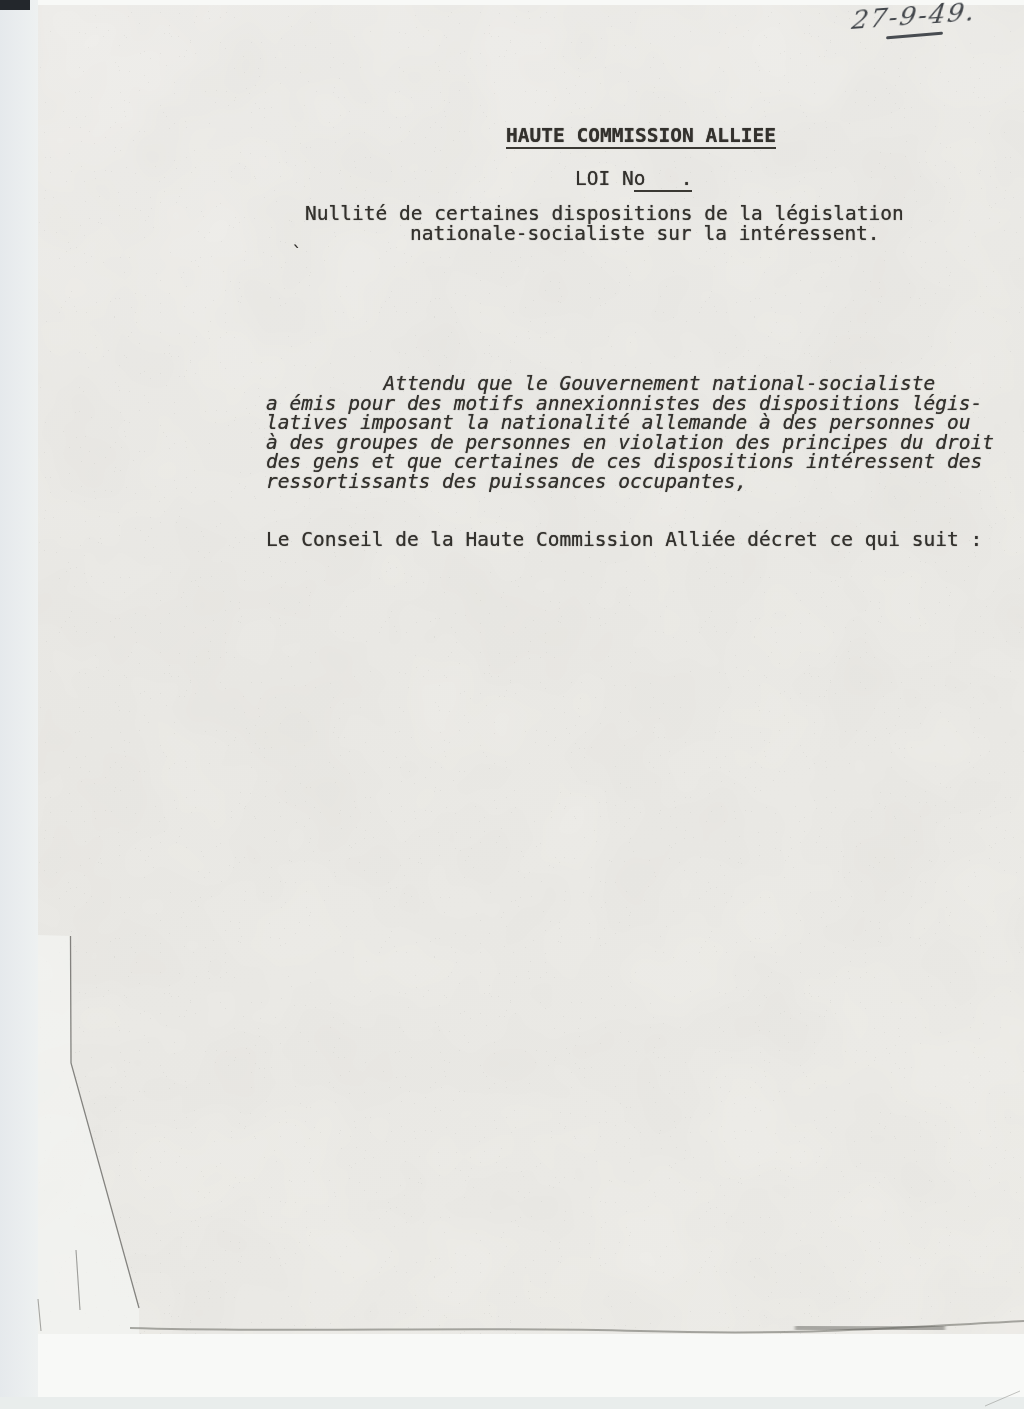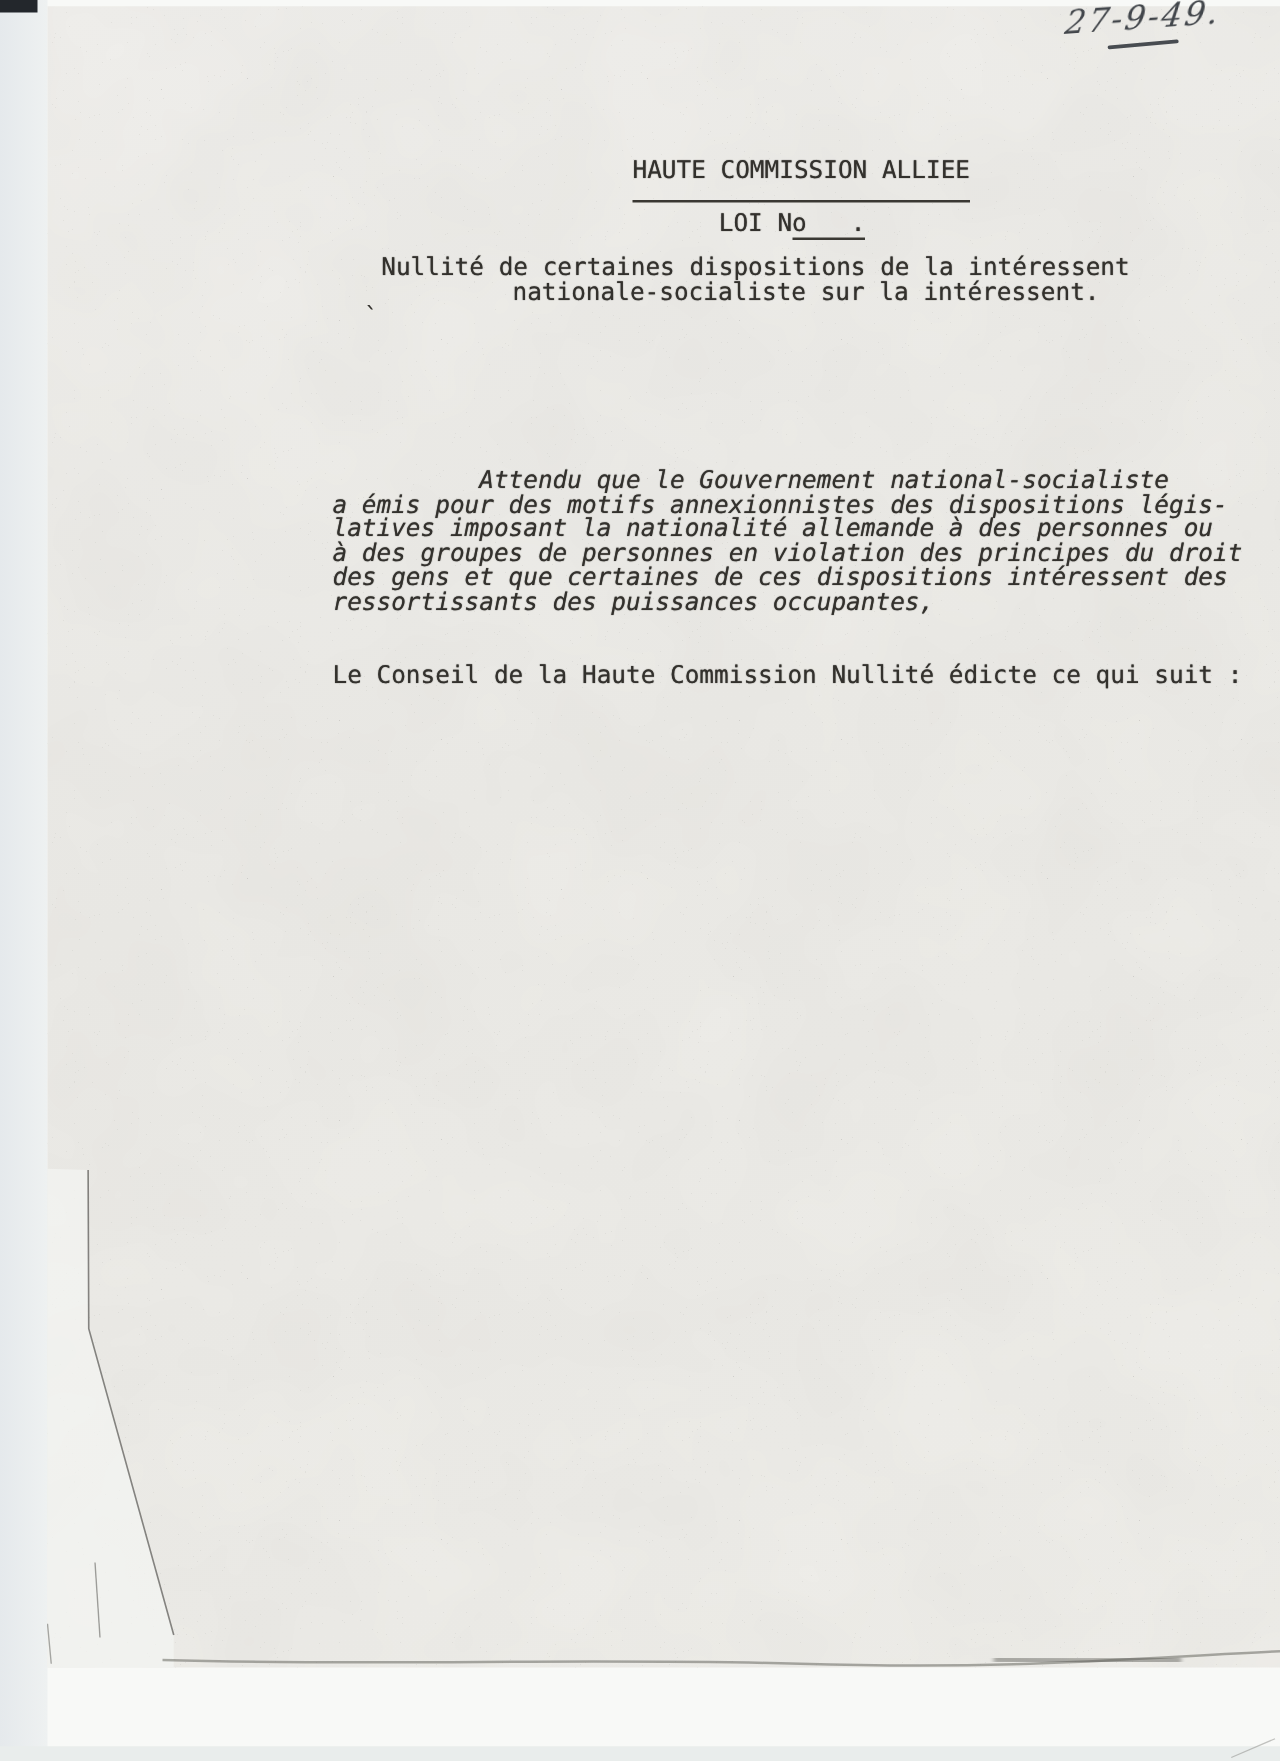--- a/index.html
+++ b/index.html
@@ -13,21 +13,21 @@
   .corner-black{position:absolute;left:0;top:0;width:30px;height:10px;background:#23272c;}
   .bottom-strip{position:absolute;left:0;top:1397px;width:1024px;height:12px;background:#e9edec;}
   .paper{position:absolute;left:38px;top:5px;width:986px;height:1329px;
     background:linear-gradient(160deg,#f0efec 0%,#ecebe7 45%,#efeeea 100%);
     z-index:1;}
   .grain-svg{position:absolute;left:0;top:0;z-index:2;}
   .marks-svg{position:absolute;left:0;top:0;z-index:4;pointer-events:none;}
   .typed{position:absolute;z-index:5;color:#33312d;font-size:19.5px;line-height:19.6px;
     white-space:pre;letter-spacing:0px;
     text-shadow:0 0 0.9px rgba(51,49,45,0.85);filter:blur(0.25px);}
-  .title-text{display:inline-block;border-bottom:2.5px solid #3a3833;padding-bottom:15px;}
+  .title-text{display:inline-block;border-bottom:2.5px solid #3a3833;padding-bottom:2px;font-weight:bold;}
   .u{border-bottom:2.5px solid #3a3833;}
   .handwriting{position:absolute;left:852px;top:0px;z-index:6;
     font-family:"DejaVu Serif","Liberation Serif",serif;font-style:italic;
     font-size:26px;color:#42464b;letter-spacing:2px;
     transform:rotate(-4deg) skewX(-12deg);filter:blur(0.2px);}
   .hand-underline{position:absolute;left:886px;top:34px;width:57px;height:2.5px;
     background:#484c51;transform:rotate(-5deg);border-radius:2px;z-index:6;}
   .stray{position:absolute;left:291px;top:241px;z-index:5;font-size:20px;color:#33312d;
     filter:blur(0.2px);}
 </style>
@@ -93,28 +93,28 @@
   <div class="hand-underline"></div>
 
   <div class="typed" style="left:459px;top:106px;">
     <span class="title-text">HAUTE COMMISSION ALLIEE</span>
   </div>
 
   <div class="typed" style="left:528px;top:149px;text-align:right;">
     <span>LOI N</span><span class="u">o   .</span>
   </div>
 
-  <div class="typed" style="left:305px;top:204px;">Nullité de certaines dispositions de la intéressent</div>
+  <div class="typed" style="left:305px;top:204px;">Nullité de certaines dispositions de la législation</div>
   <div class="typed" style="left:410px;top:224px;">nationale-socialiste sur la intéressent.</div>
 
   <div class="stray">`</div>
 
   <div class="typed" style="left:266px;top:374px;font-style:italic;">          Attendu que le Gouvernement national-socialiste
 a émis pour des motifs annexionnistes des dispositions légis-
 latives imposant la nationalité allemande à des personnes ou
 à des groupes de personnes en violation des principes du droit
 des gens et que certaines de ces dispositions intéressent des
 ressortissants des puissances occupantes,</div>
 
-  <div class="typed" style="left:266px;top:530px;">Le Conseil de la Haute Commission Nullité édicte ce qui suit :</div>
+  <div class="typed" style="left:266px;top:530px;">Le Conseil de la Haute Commission Alliée décret ce qui suit :</div>
 
 
 </div>
 
 </body></html>

